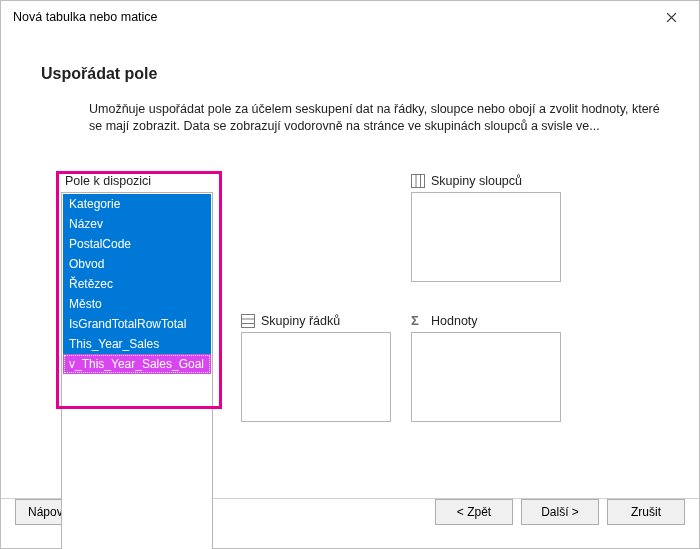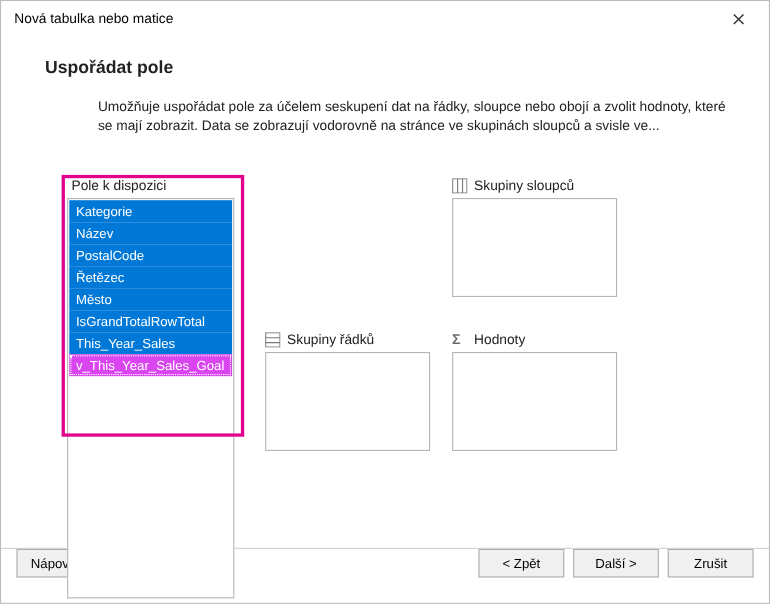--- a/index.html
+++ b/index.html
@@ -39,21 +39,21 @@
   .closebtn svg { width: 11px; height: 11px; }
   .content {
     flex: 1;
     padding: 8px 24px 0 40px;
     box-sizing: border-box;
     position: relative;
   }
   h1.page-title {
     font-size: 16px;
     font-weight: 600;
-    margin: 12px 0 18px 0;
+    margin: 24px 0 18px 0;
     color: #222;
   }
   .desc {
     font-size: 12.5px;
     line-height: 1.35;
     color: #222;
     margin-bottom: 14px;
     max-width: 620px;
     margin-left: 48px;
   }
@@ -175,20 +175,21 @@
 
     <div class="layout-area">
 
       <div class="zone avail-wrap">
         <div class="zone-label">Pole k dispozici</div>
         <div class="avail-box">
           <ul class="field-list">
             <li class="field-item">Kategorie</li>
             <li class="field-item">Název</li>
             <li class="field-item">PostalCode</li>
+            <li class="field-item">Obvod</li>
             <li class="field-item">Řetězec</li>
             <li class="field-item">Město</li>
             <li class="field-item">IsGrandTotalRowTotal</li>
             <li class="field-item">This_Year_Sales</li>
             <li class="field-item last-sel">v_This_Year_Sales_Goal</li>
           </ul>
         </div>
       </div>
       <div class="highlight-frame"></div>
 

